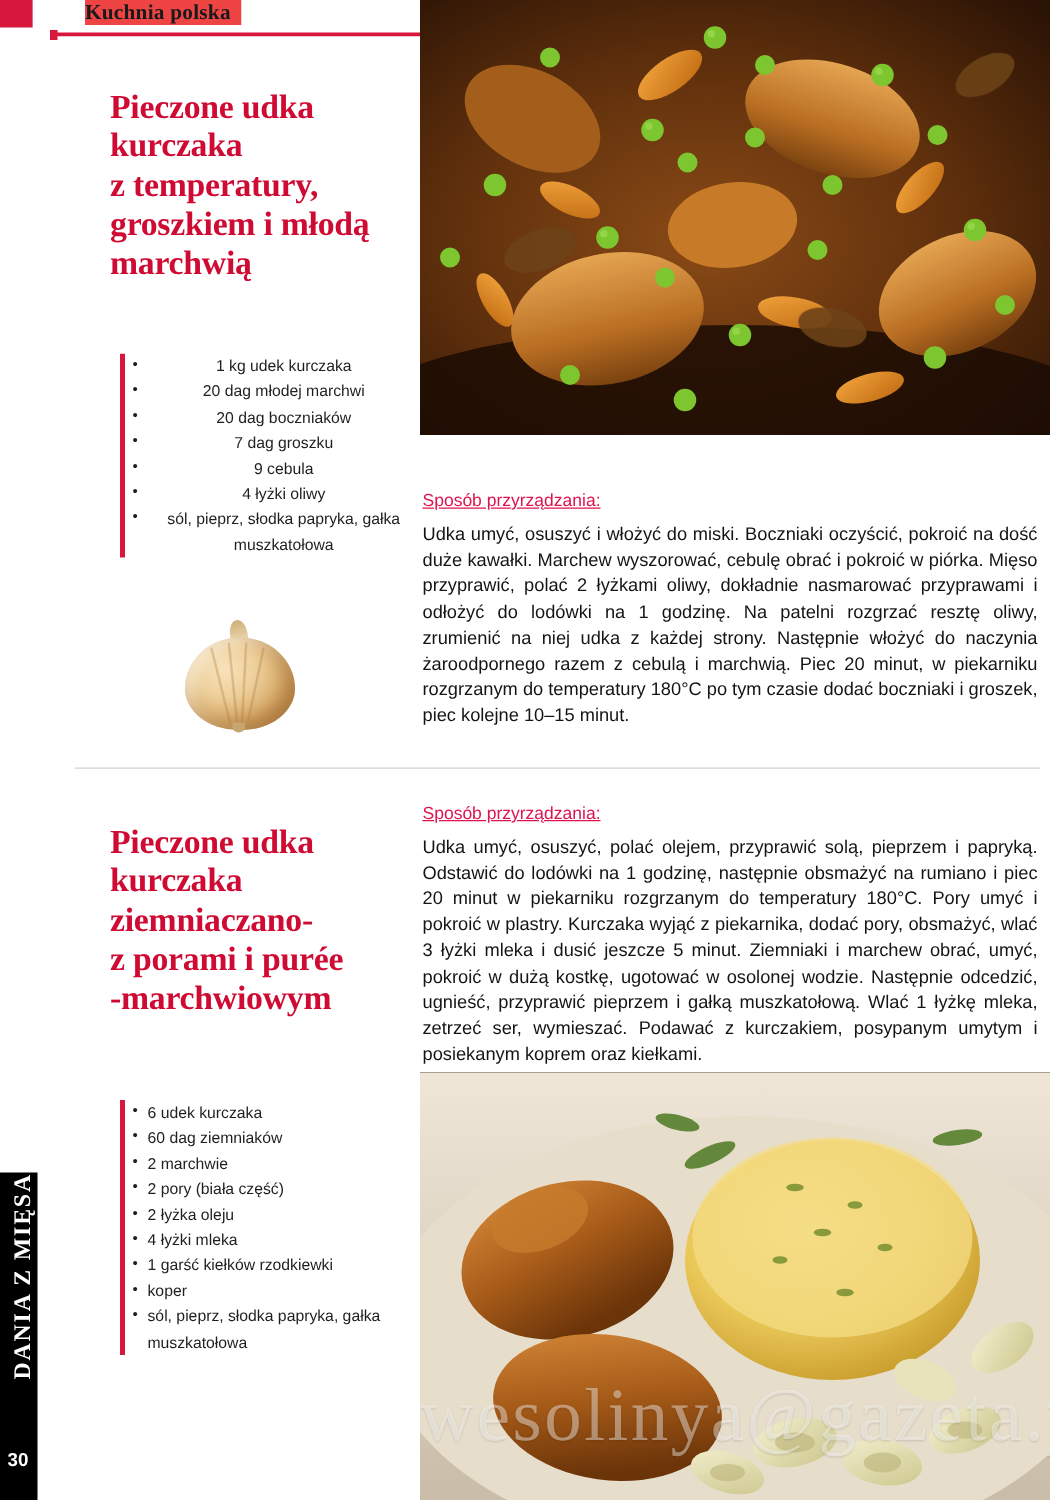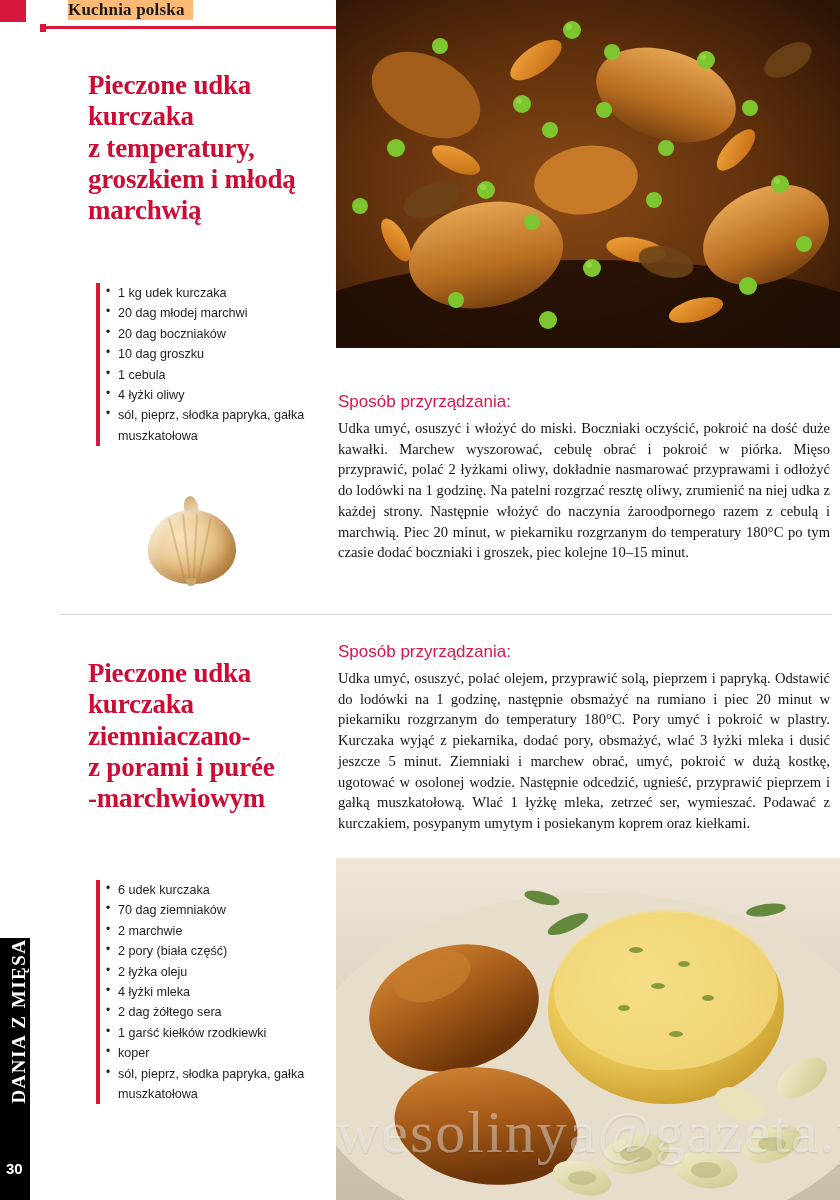--- a/index.html
+++ b/index.html
@@ -14,21 +14,21 @@
 
   
   .header-rule{
     position:absolute;left:40px;top:26px;width:760px;height:3px;background:#d8173c;
   }
   .header-title{
     position:absolute;left:68px;top:0px;
     font-family:"Liberation Serif", serif;
     font-weight:bold;font-size:17px;color:#1a1a1a;
     letter-spacing:.2px;
-    background:#fdba74;padding:0 8px 0 0;
+    background:#ef4444;padding:0 8px 0 0;
     z-index:4;
   }
   .header-left-block{
     position:absolute;left:40px;top:2px;width:22px;height:22px;background:#fff;z-index:3;
   }
   .hdr-tick{
     position:absolute;top:22px;width:6px;height:10px;background:#d8173c;
   }
 
   
@@ -56,21 +56,21 @@
 
   
   .r1-title{
     position:absolute;left:88px;top:70px;width:248px;
     color:#cf0b34;font-family:"Liberation Serif", serif;font-weight:bold;
     font-size:27px;line-height:1.16;letter-spacing:-.2px;
   }
   .r1-title .ln{display:block;}
 
   .ing-block-1{
-    position:absolute;left:96px;top:283px;width:240px;
+    position:absolute;left:96px;top:283px;width:240px;text-align:center;
   }
   .ing-bar{
     position:absolute;left:0;top:0;width:4px;height:100%;background:#d8173c;
   }
   .ing-list{
     margin:0;padding:0 0 0 22px;list-style:none;
     font-family:"Liberation Sans", sans-serif;font-size:12.6px;color:#1f1f1f;
     line-height:1.62;
   }
   .ing-list li{position:relative;}
@@ -106,27 +106,28 @@
     position:absolute;left:336px;top:0px;width:504px;height:348px;
     overflow:hidden;background:#2a1206;
   }
   .photo2{
     position:absolute;left:336px;top:858px;width:504px;height:342px;
     overflow:hidden;background:#3a2a14;
   }
 
   
   .method-head{
-    color:#e0144c;font-family:"Liberation Sans", sans-serif;font-size:17px;
+    color:#e0144c;font-family:"Liberation Sans", sans-serif;font-size:14px;
     position:absolute;
+    text-decoration:underline;
   }
   .m1-head{left:338px;top:392px;}
   .m2-head{left:338px;top:642px;}
   .method-body{
-    position:absolute;font-family:Liberation Serif, serif;font-size:14.6px;
+    position:absolute;font-family:Liberation Sans, sans-serif;font-size:14.6px;
     color:#141414;line-height:1.42;text-align:justify;
   }
   .m1-body{left:338px;top:418px;width:492px;}
   .m2-body{left:338px;top:668px;width:492px;}
 
   
   .divider{
     position:absolute;left:60px;top:614px;width:772px;height:1px;background:#d4d4d4;
   }
 
@@ -249,22 +250,22 @@
     <span class="ln">groszkiem i młodą</span>
     <span class="ln">marchwią</span>
   </div>
 
   <div class="ing-block-1">
     <div class="ing-bar"></div>
     <ul class="ing-list">
       <li><span>1 kg udek kurczaka</span></li>
       <li><span>20 dag młodej marchwi</span></li>
       <li><span>20 dag boczniaków</span></li>
-      <li><span>10 dag groszku</span></li>
-      <li><span>1 cebula</span></li>
+      <li><span>7 dag groszku</span></li>
+      <li><span>9 cebula</span></li>
       <li><span>4 łyżki oliwy</span></li>
       <li>
           <span class="wrap">sól, pieprz, słodka papryka, gałka muszkatołowa</span>
         </li>
     </ul>
   </div>
 
   <div class="onion">
     <div class="onion-tip"></div>
     <div class="onion-body">
@@ -289,26 +290,25 @@
     <span class="ln">-marchwiowym</span>
   </div>
 
   <div class="method-head m2-head">Sposób przyrządzania:</div>
   <div class="method-body m2-body">Udka umyć, osuszyć, polać olejem, przyprawić solą, pieprzem i papryką. Odstawić do lodówki na 1 godzinę, następnie obsmażyć na rumiano i piec 20 minut w piekarniku rozgrzanym do temperatury 180°C. Pory umyć i pokroić w plastry. Kurczaka wyjąć z piekarnika, dodać pory, obsmażyć, wlać 3 łyżki mleka i dusić jeszcze 5 minut. Ziemniaki i marchew obrać, umyć, pokroić w dużą kostkę, ugotować w osolonej wodzie. Następnie odcedzić, ugnieść, przyprawić pieprzem i gałką muszkatołową. Wlać 1 łyżkę mleka, zetrzeć ser, wymieszać. Podawać z kurczakiem, posypanym umytym i posiekanym koprem oraz kiełkami.</div>
 
   <div class="ing-block-2">
     <div class="ing-bar"></div>
     <ul class="ing-list">
       <li><span>6 udek kurczaka</span></li>
-      <li><span>70 dag ziemniaków</span></li>
+      <li><span>60 dag ziemniaków</span></li>
       <li><span>2 marchwie</span></li>
       <li><span>2 pory (biała część)</span></li>
       <li><span>2 łyżka oleju</span></li>
       <li><span>4 łyżki mleka</span></li>
-      <li><span>2 dag żółtego sera</span></li>
       <li><span>1 garść kiełków rzodkiewki</span></li>
       <li><span>koper</span></li>
       <li>
           <span class="wrap">sól, pieprz, słodka papryka, gałka muszkatołowa</span>
         </li>
     </ul>
   </div>
 
   <div class="photo2">
     <svg class="f-bg" viewBox="0 0 504 342" preserveAspectRatio="none">

